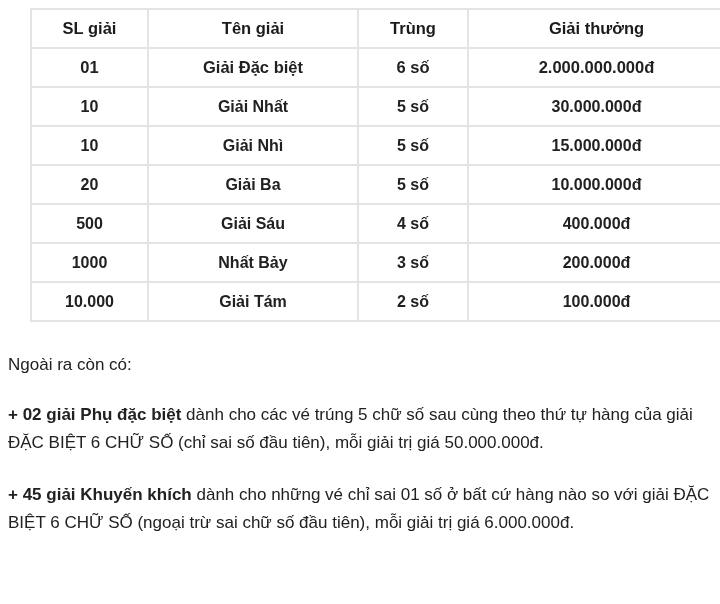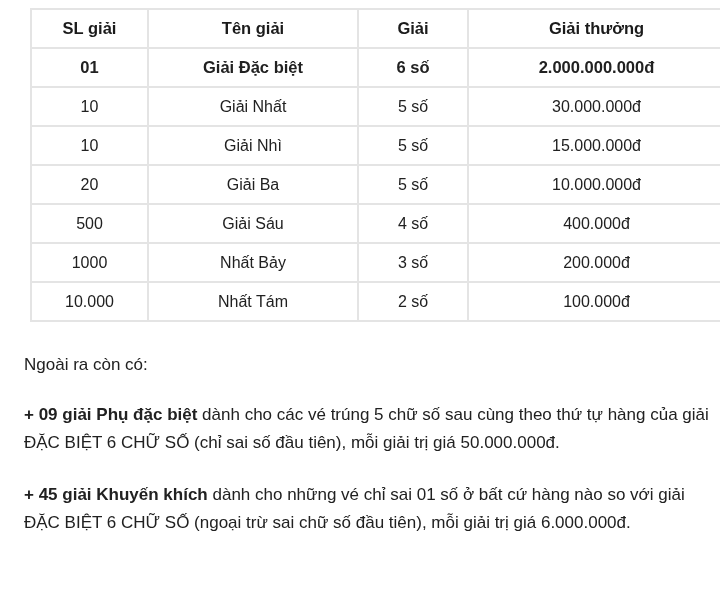--- a/index.html
+++ b/index.html
@@ -27,20 +27,21 @@
   table.prize-table th,
   table.prize-table td {
     border: 2px solid #e4e4e4;
     text-align: center;
     vertical-align: middle;
     font-size: 16px;
     padding: 8px 6px;
     height: 21px;
     white-space: nowrap;
     overflow: hidden;
+    font-weight: bold;
   }
   table.prize-table th {
     font-weight: bold;
     font-size: 16.5px;
     color: #1b1b1b;
   }
   table.prize-table tr.bold-row td {
     font-weight: bold;
     font-size: 16.5px;
   }
@@ -50,21 +51,21 @@
   .col-giai { width: 257px; }
 
   .notes {
     margin-top: 29px;
     font-size: 17px;
     line-height: 28px;
     color: #212121;
     width: 704px;
   }
   .notes p {
-    margin: 0 0 24px 16px;
+    margin: 0 0 24px 0;
   }
   .notes p.intro {
     margin-bottom: 22px;
   }
   .note-lead {
     font-weight: bold;
   }
 </style>
 </head>
 <body>
@@ -75,21 +76,21 @@
     <colgroup>
       <col class="col-sl">
       <col class="col-ten">
       <col class="col-trung">
       <col class="col-giai">
     </colgroup>
     <thead>
       <tr>
           <th>SL giải</th>
           <th>Tên giải</th>
-          <th>Giải</th>
+          <th>Trùng</th>
           <th>Giải thưởng</th>
         </tr>
     </thead>
     <tbody>
         <tr class="bold-row">
           <td>01</td>
           <td>Giải Đặc biệt</td>
           <td>6 số</td>
           <td>2.000.000.000đ</td>
         </tr>
@@ -118,28 +119,28 @@
           <td>400.000đ</td>
         </tr>
         <tr>
           <td>1000</td>
           <td>Nhất Bảy</td>
           <td>3 số</td>
           <td>200.000đ</td>
         </tr>
         <tr>
           <td>10.000</td>
-          <td>Nhất Tám</td>
+          <td>Giải Tám</td>
           <td>2 số</td>
           <td>100.000đ</td>
         </tr>
       </tbody>
   </table>
 
   <div class="notes">
     <p class="intro">Ngoài ra còn có:</p>
 
-    <p><span class="note-lead">+ 09 giải Phụ đặc biệt</span><span> dành cho các vé trúng 5 chữ số sau cùng theo thứ tự hàng của giải ĐẶC BIỆT 6 CHỮ SỐ (chỉ sai số đầu tiên), mỗi giải trị giá 50.000.000đ.</span></p>
+    <p><span class="note-lead">+ 02 giải Phụ đặc biệt</span><span> dành cho các vé trúng 5 chữ số sau cùng theo thứ tự hàng của giải ĐẶC BIỆT 6 CHỮ SỐ (chỉ sai số đầu tiên), mỗi giải trị giá 50.000.000đ.</span></p>
 
     <p><span class="note-lead">+ 45 giải Khuyến khích</span><span> dành cho những vé chỉ sai 01 số ở bất cứ hàng nào so với giải ĐẶC BIỆT 6 CHỮ SỐ (ngoại trừ sai chữ số đầu tiên), mỗi giải trị giá 6.000.000đ.</span></p>
   </div>
 
 </div>
 
 </body></html>

